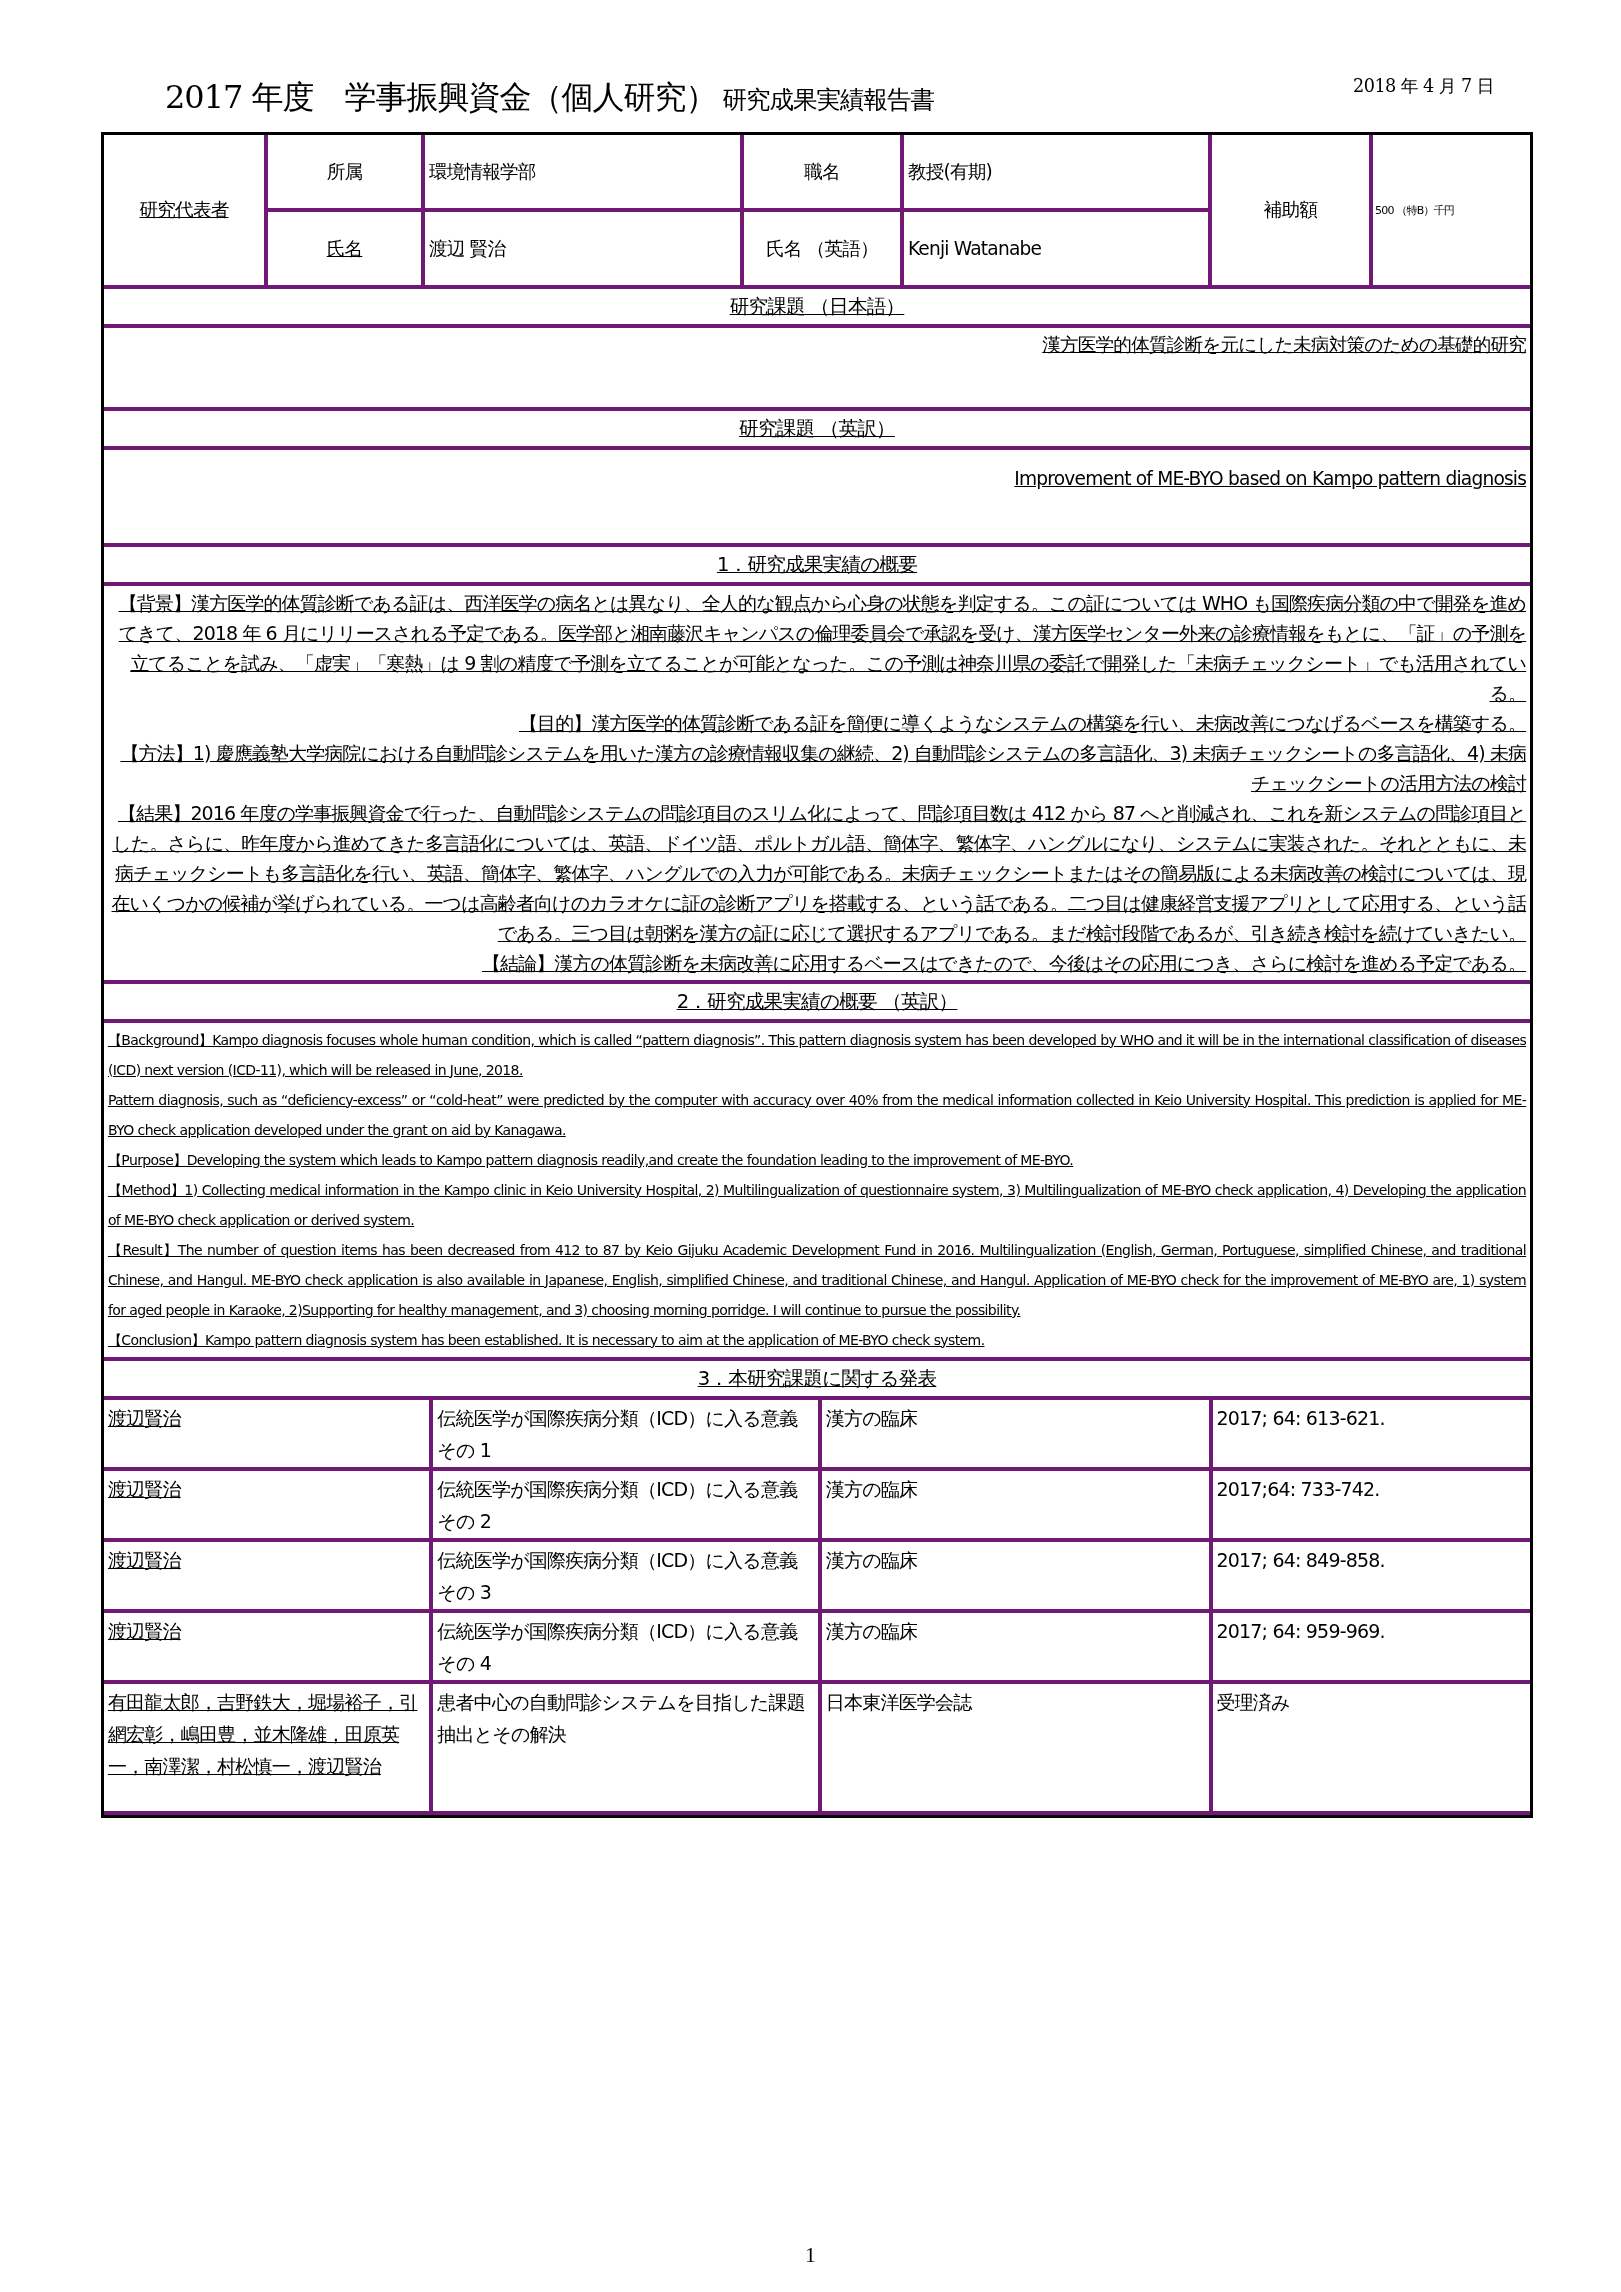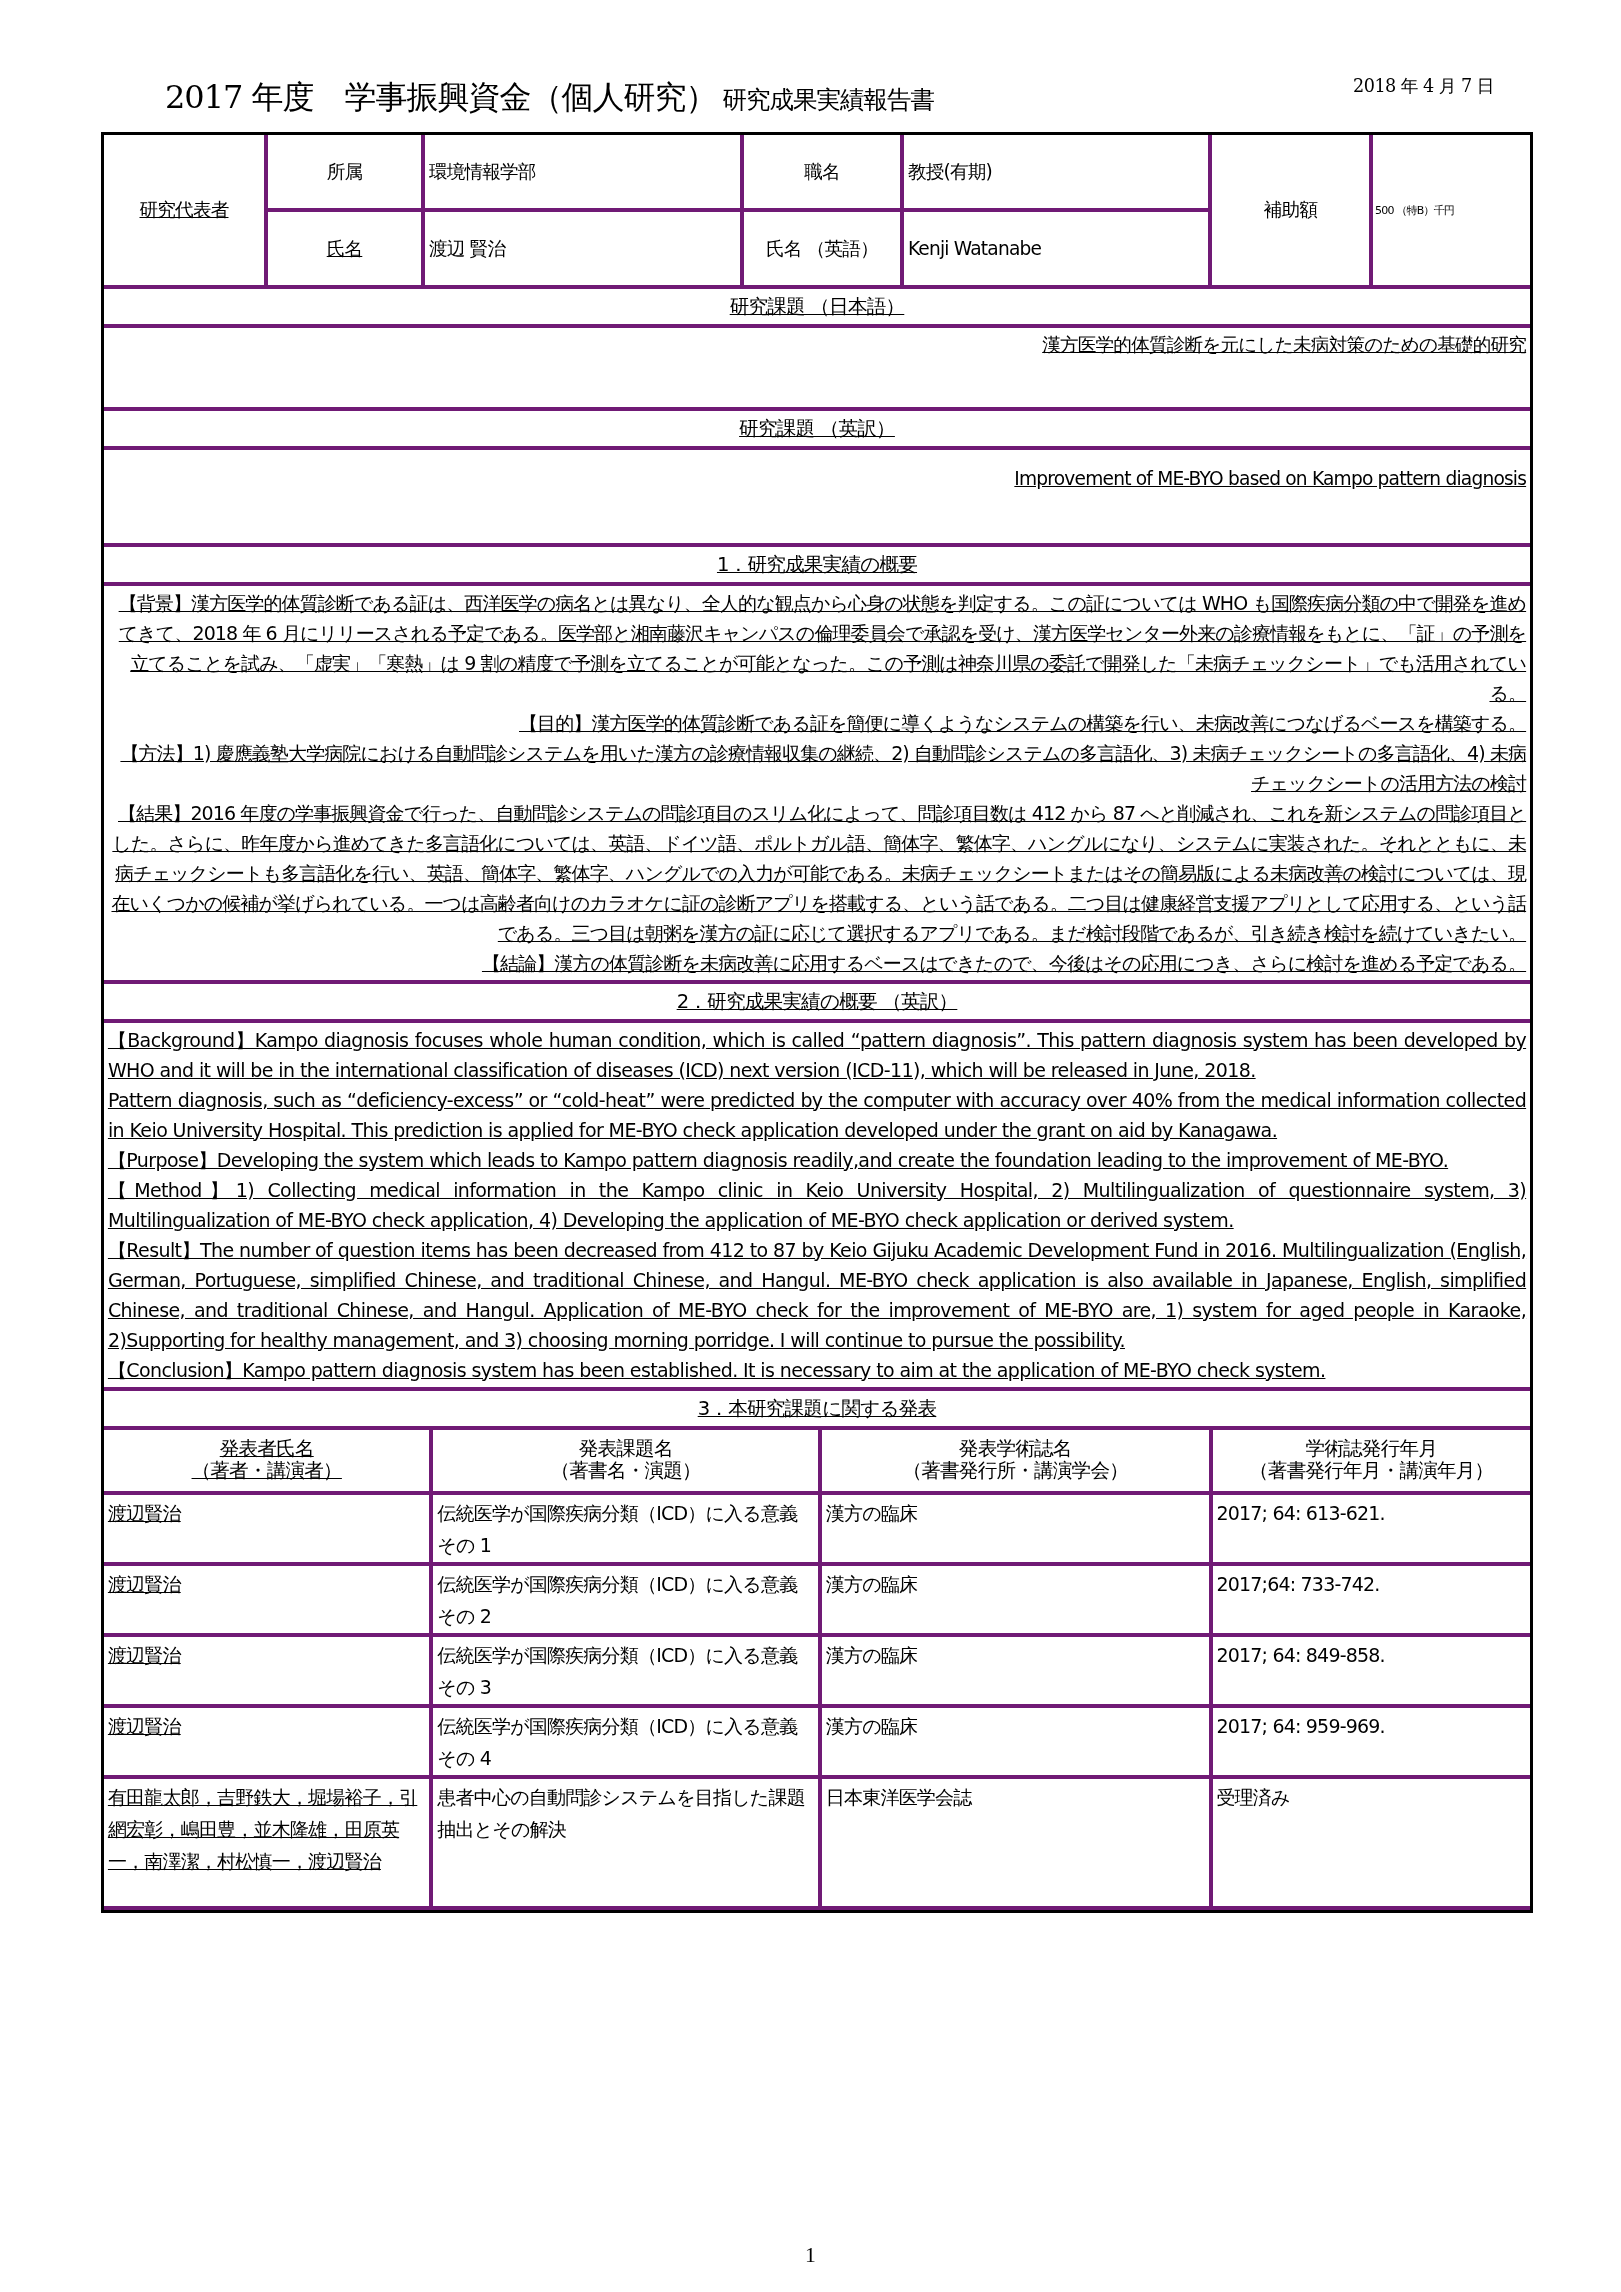--- a/index.html
+++ b/index.html
@@ -29,21 +29,21 @@
   td { border: 4px solid #701a75; padding: 0 3.9px; font-size: 18.6px; vertical-align: middle; letter-spacing: -0.8px; }
   .hdr td { height: 73px; }
   .c { text-align: center; }
   .thickbot { border-bottom: 3.9px solid #000; }
   .sec-head { height: 37px; text-align: center; font-size: 19.6px; border-left: none; border-right: none; }
   .sec-body { vertical-align: top; padding: 5.9px 3.9px; border-left: none; border-right: none; text-align: right; }
   .jp-title-body { height: 67px; }
   .en-title-body { height: 67px; }
   .para { font-size: 19px; line-height: 30px; letter-spacing: -0.9px; }
   .para p { margin: 0; }
-  .en { font-size: 19px; line-height: 30px; text-align: justify; letter-spacing: -0.6px; }
+  .en { font-size: 14px; line-height: 30px; text-align: justify; letter-spacing: -0.6px; }
   .en p { margin: 0; }
   .pubhead td { text-align: center; font-size: 19.6px; line-height: 22.5px; height: 61px; }
   .pubrow td { vertical-align: top; font-size: 19px; line-height: 32px; padding-top: 2px; }
   .pubrow.r1 td, .pubrow.r2 td, .pubrow.r3 td, .pubrow.r4 td { height: 65px; }
   .pubrow.r5 td { height: 125px; }
   tr:first-child td { border-top: none; }
   td:first-child { border-left: none; text-decoration: underline; }
   td:last-child { border-right: none; }
 </style>
 </head>
@@ -146,26 +146,20 @@
     <colgroup>
       <col style="width:327px">
         <col style="width:388px">
         <col style="width:390px">
         <col style="width:319px">
     </colgroup>
     <tbody>
         <tr>
           <td colspan="4" class="sec-head" style="height:35px">3．本研究課題に関する発表</td>
         </tr>
-    <tr class="pubhead">
-      <td><span>発表者氏名</span><br><span>（著者・講演者）</span></td>
-      <td><span>発表課題名</span><br><span>（著書名・演題）</span></td>
-      <td><span>発表学術誌名</span><br><span>（著書発行所・講演学会）</span></td>
-      <td><span>学術誌発行年月</span><br><span>（著書発行年月・講演年月）</span></td>
-    </tr>
     <tr class="pubrow r1">
       <td>渡辺賢治</td>
       <td>伝統医学が国際疾病分類（ICD）に入る意義その 1</td>
       <td>漢方の臨床</td>
       <td>2017; 64: 613-621.</td>
     </tr>
     <tr class="pubrow r2">
       <td>渡辺賢治</td>
       <td>伝統医学が国際疾病分類（ICD）に入る意義その 2</td>
       <td>漢方の臨床</td>

